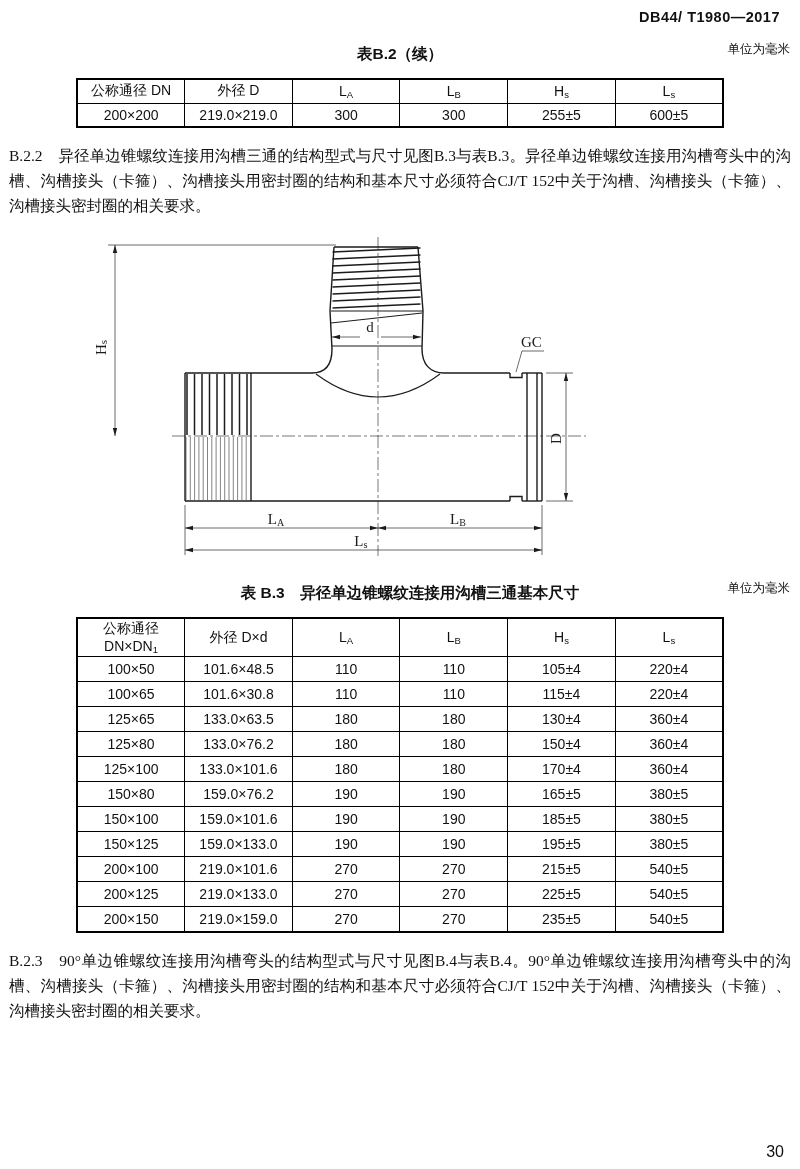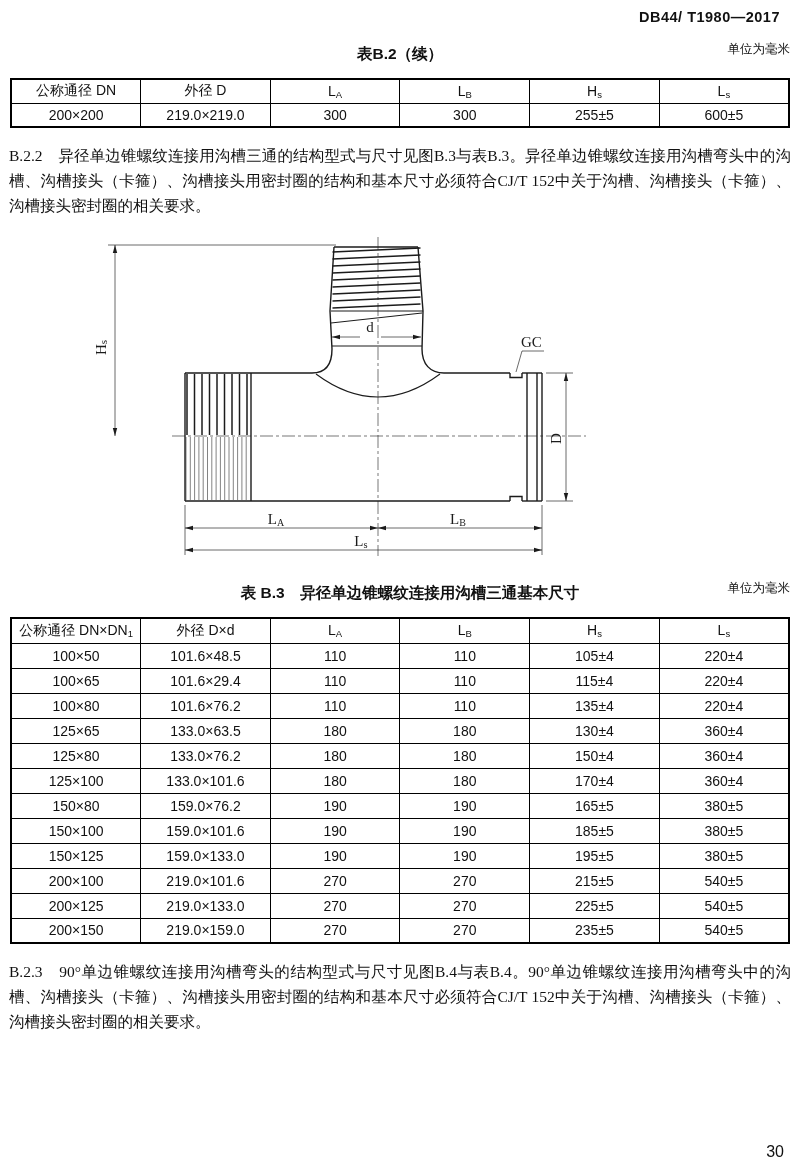--- a/index.html
+++ b/index.html
@@ -9,21 +9,21 @@
     background:#ffffff; color:#111;
     font-family:"Liberation Sans","DejaVu Sans",sans-serif;
     overflow:hidden;
   }
   .doc-header { text-align:right; padding:9px 20px 0 12px; font-size:14.5px; font-weight:bold; letter-spacing:0.5px; }
   .title-row { position:relative; margin-top:19px; height:22px; }
   .title-row.b3 { margin-top:16px;padding-left:20px; }
   .tbl-title { display:block; text-align:center; font-weight:bold; font-size:15.5px; }
   .unit-note { position:absolute; right:10px; bottom:8px; font-size:12.5px; font-weight:normal; }
   table.std-table {
-    width:780px; margin:12px auto 0; border-collapse:collapse; table-layout:fixed;
+    width:648px; margin:12px auto 0; border-collapse:collapse; table-layout:fixed;
     border:2.5px solid #000;
   }
   table.std-table th, table.std-table td {
     border-left:1px solid #000; border-right:1px solid #000;
     border-top:1.8px solid #000; border-bottom:1.8px solid #000;
     height:25px; text-align:center; vertical-align:middle;
     font-size:14px; font-weight:normal; padding:1px 2px;
   }
   #table-b2 th, #table-b2 td { height:24px; }
   .sub { font-size:9.5px; vertical-align:-2px; }
@@ -207,35 +207,27 @@
         <tr>
           <td>100×50</td>
           <td>101.6×48.5</td>
           <td>110</td>
           <td>110</td>
           <td>105±4</td>
           <td>220±4</td>
         </tr>
         <tr>
           <td>100×65</td>
-          <td>101.6×29.4</td>
+          <td>101.6×30.8</td>
           <td>110</td>
           <td>110</td>
           <td>115±4</td>
           <td>220±4</td>
         </tr>
         <tr>
-          <td>100×80</td>
-          <td>101.6×76.2</td>
-          <td>110</td>
-          <td>110</td>
-          <td>135±4</td>
-          <td>220±4</td>
-        </tr>
-        <tr>
           <td>125×65</td>
           <td>133.0×63.5</td>
           <td>180</td>
           <td>180</td>
           <td>130±4</td>
           <td>360±4</td>
         </tr>
         <tr>
           <td>125×80</td>
           <td>133.0×76.2</td>

